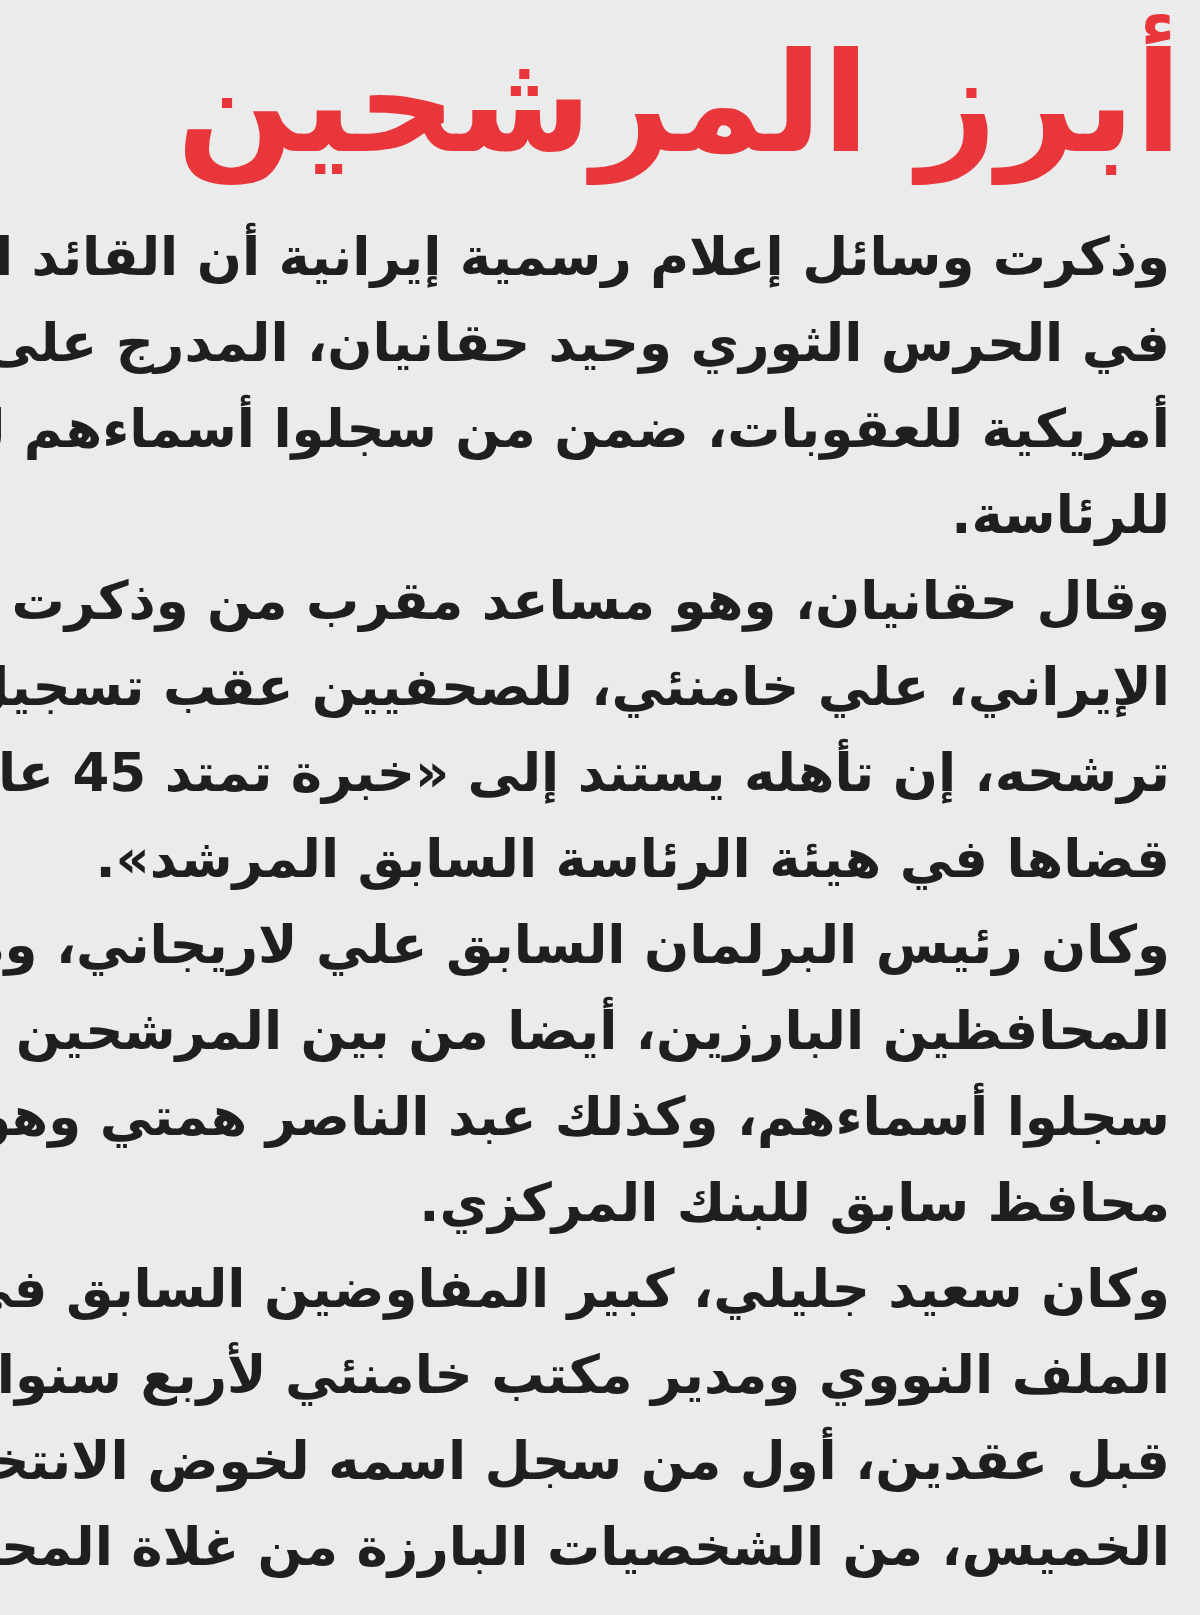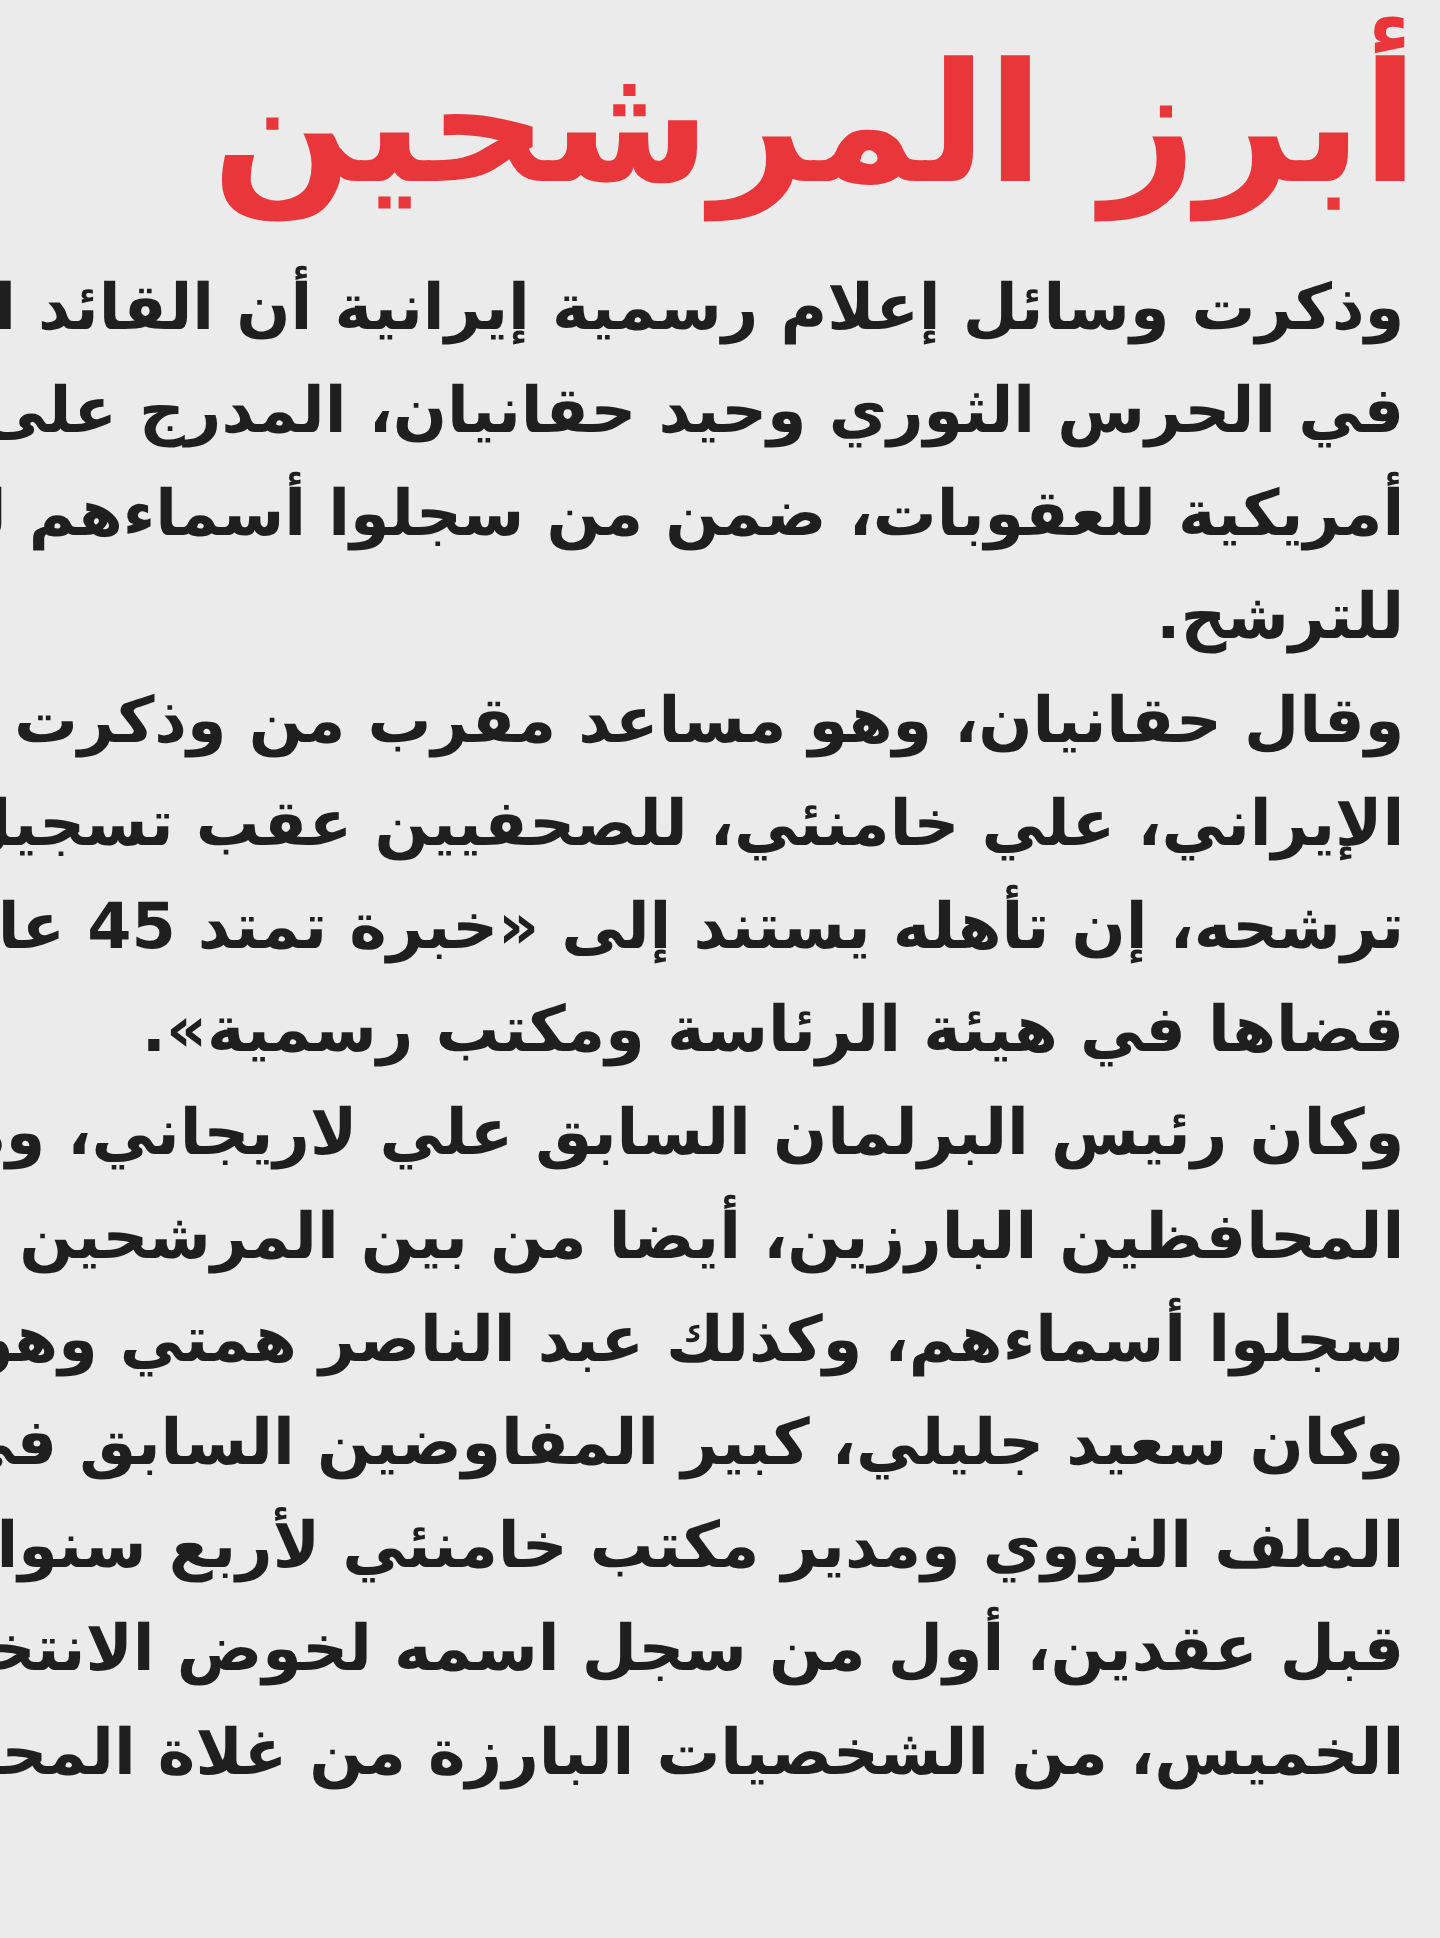--- a/index.html
+++ b/index.html
@@ -56,34 +56,35 @@
 <div class="page">
 
   <h1 class="headline">أبرز المرشحين</h1>
 
   <div class="article">
 
     <div class="paragraph">
       <div class="line">وذكرت وسائل إعلام رسمية إيرانية أن القائد السابق</div>
       <div class="line">في الحرس الثوري وحيد حقانيان، المدرج على قائمة</div>
       <div class="line">أمريكية للعقوبات، ضمن من سجلوا أسماءهم للترشح</div>
-      <div class="line">للترشح.</div>
+      <div class="line">للرئاسة.</div>
     </div>
 
     <div class="paragraph">
       <div class="line">وقال حقانيان، وهو مساعد مقرب من وذكرت</div>
       <div class="line">الإيراني، علي خامنئي، للصحفيين عقب تسجيل</div>
       <div class="line">ترشحه، إن تأهله يستند إلى «خبرة تمتد 45 عاما</div>
-      <div class="line">قضاها في هيئة الرئاسة ومكتب رسمية».</div>
+      <div class="line">قضاها في هيئة الرئاسة السابق المرشد».</div>
     </div>
 
     <div class="paragraph">
       <div class="line">وكان رئيس البرلمان السابق علي لاريجاني، وهو من</div>
       <div class="line">المحافظين البارزين، أيضا من بين المرشحين الذين</div>
       <div class="line">سجلوا أسماءهم، وكذلك عبد الناصر همتي وهو</div>
+      <div class="line">محافظ سابق للبنك المركزي.</div>
     </div>
 
     <div class="paragraph">
       <div class="line">وكان سعيد جليلي، كبير المفاوضين السابق في</div>
       <div class="line">الملف النووي ومدير مكتب خامنئي لأربع سنوات بدأت</div>
       <div class="line">قبل عقدين، أول من سجل اسمه لخوض الانتخابات،</div>
       <div class="line">الخميس، من الشخصيات البارزة من غلاة المحافظين.</div>
     </div>
 
   </div>

